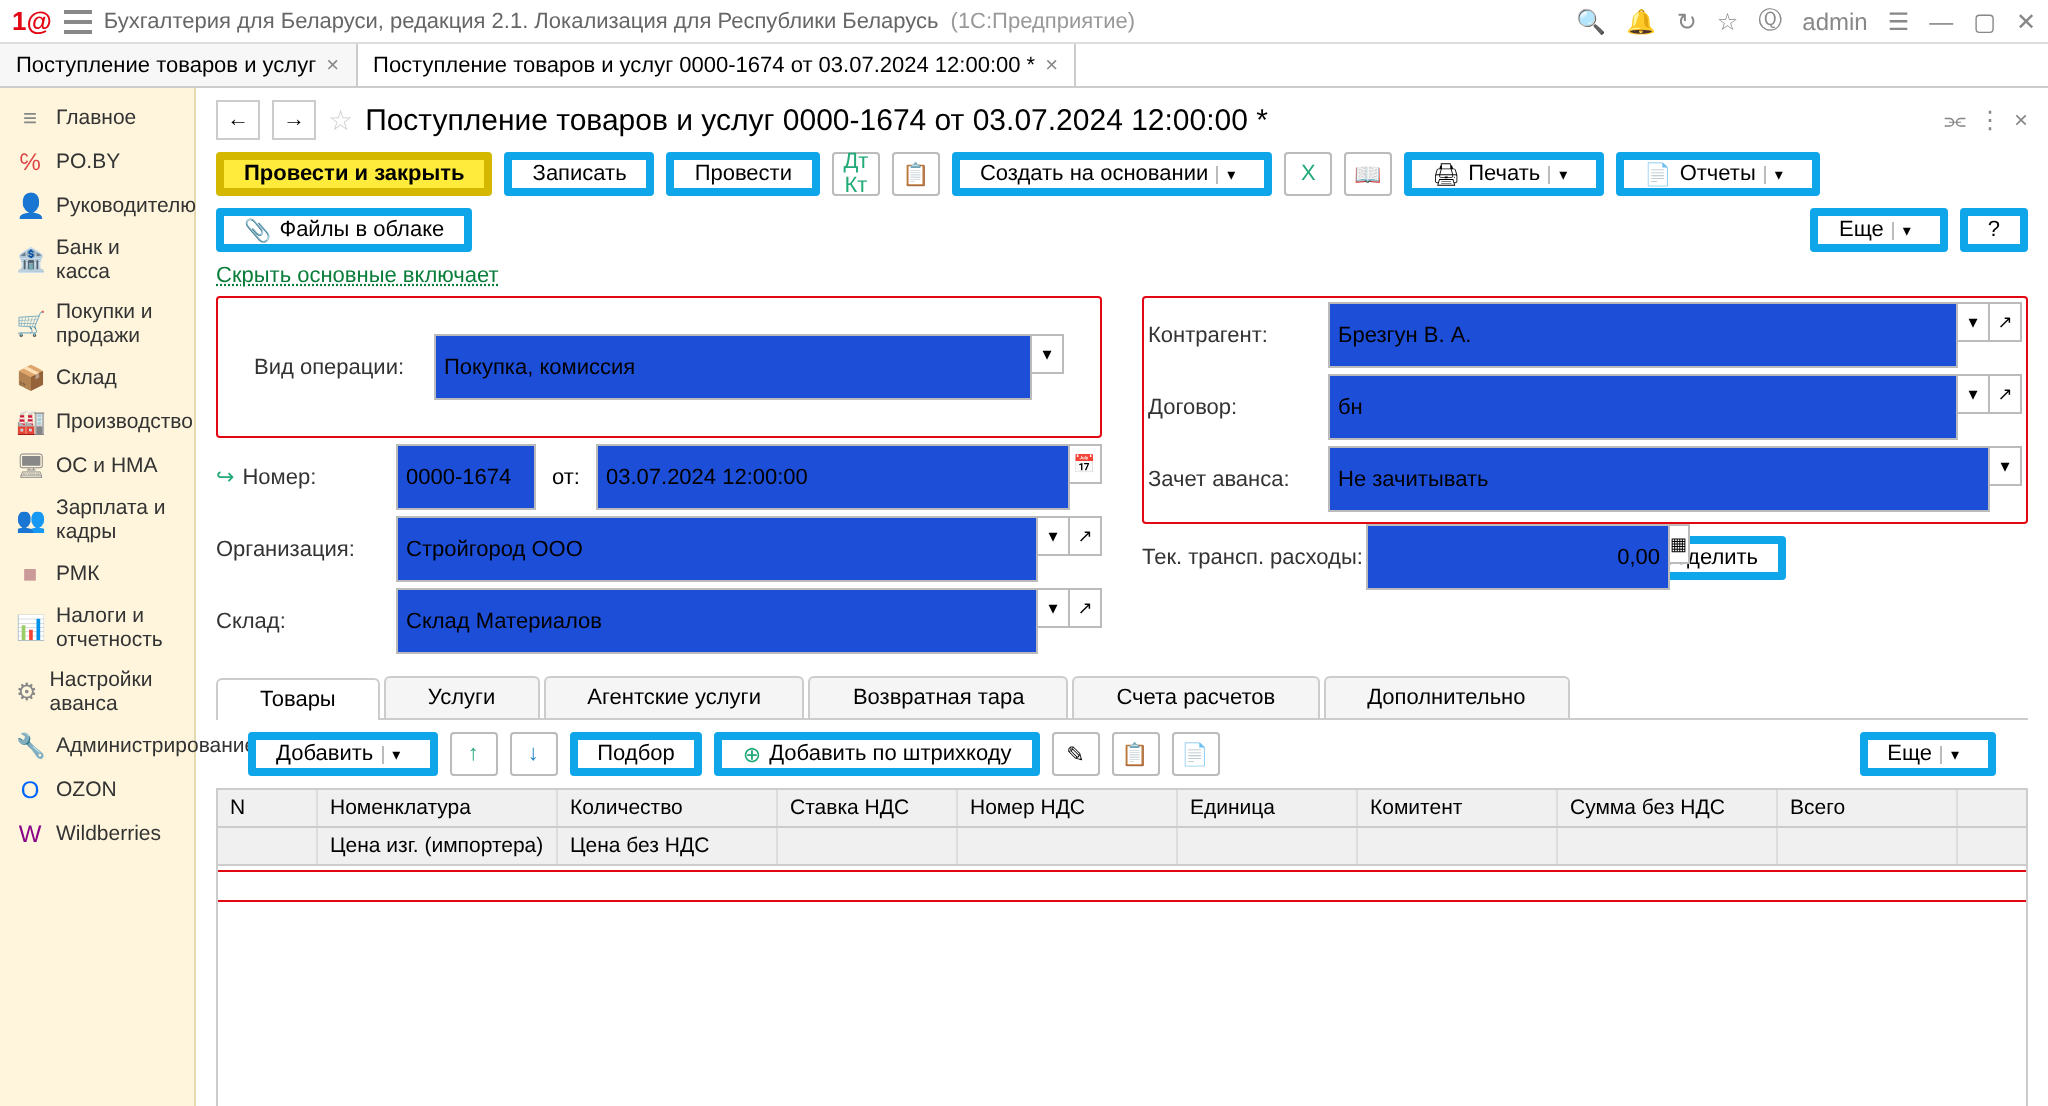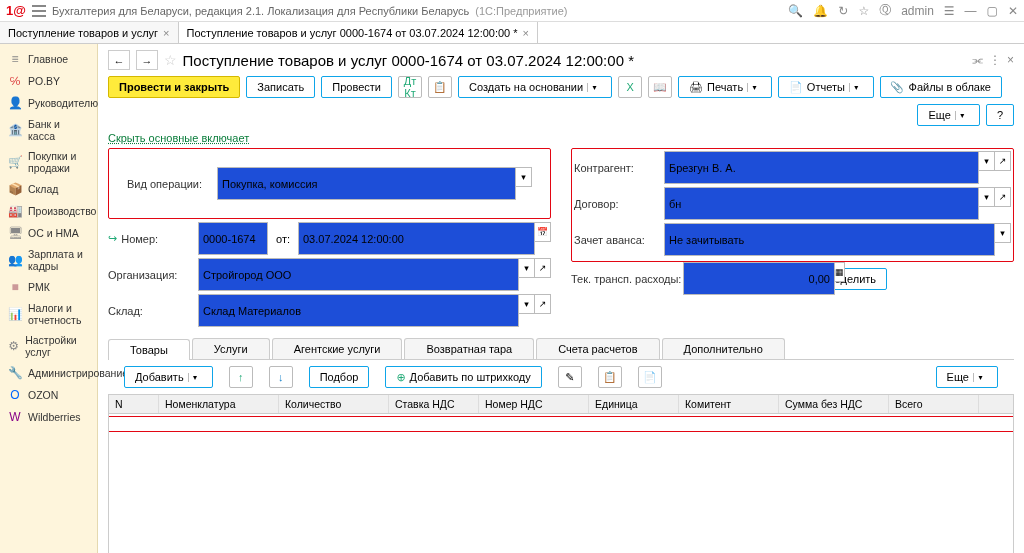--- a/index.html
+++ b/index.html
@@ -29,21 +29,21 @@
   
   .main { flex: 1; padding: 6px 10px 10px 10px; overflow: auto; }
   
   .title-row { display: flex; align-items: center; gap: 6px; margin-bottom: 6px; }
   .nav-btn { width: 22px; height: 20px; border: 1px solid #ccc; background: #fff; cursor: pointer; display: flex; align-items: center; justify-content: center; }
   .star { color: #ccc; font-size: 14px; cursor: pointer; }
   .page-title { font-size: 15px; font-weight: normal; }
   .title-actions { margin-left: auto; display: flex; gap: 6px; }
   
   .toolbar { display: flex; gap: 6px; margin-bottom: 6px; flex-wrap: wrap; align-items: center; }
-  .btn { height: 22px; padding: 0 10px; border: 1px solid #0ea5e9; background: #fff; cursor: pointer; display: flex; align-items: center; gap: 4px; border-radius: 2px; }
+  .btn { height: 22px; padding: 0 10px; border: 4px solid #0ea5e9; background: #fff; cursor: pointer; display: flex; align-items: center; gap: 4px; border-radius: 2px; }
   .btn.primary { background: #ffeb3b; border-color: #d4b800; font-weight: bold; }
   .btn-icon { width: 24px; height: 22px; border: 1px solid #bbb; background: #fff; cursor: pointer; display: flex; align-items: center; justify-content: center; border-radius: 2px; }
   .btn-dd { display: flex; }
   .btn-dd .dd { width: 14px; border-left: 1px solid #bbb; display: flex; align-items: center; justify-content: center; font-size: 8px; }
   
   .link-green { color: #0a7d3b; text-decoration: underline dotted; cursor: pointer; margin-bottom: 4px; display: inline-block; }
   .link-blue { color: #0066cc; text-decoration: underline; cursor: pointer; }
   
   .form-grid { display: flex; gap: 20px; }
   .form-col { flex: 1; }
@@ -52,21 +52,21 @@
   .form-label-wide { width: 112px; color: #333; }
   .input-wrap { flex: 1; display: flex; position: relative; }
   .input { flex: 1; height: 33px; border: 1px solid #bbb; padding: 0 4px; background: #1d4ed8; }
   .input-btn { width: 16px; height: 20px; border: 1px solid #bbb; border-left: none; background: #fff; cursor: pointer; font-size: 9px; display: flex; align-items: center; justify-content: center; }
   .red-border { border: 1.5px solid #e30613; padding: 18px; border-radius: 2px; }
   
   .sub-tabs { display: flex; border-bottom: 1px solid #ccc; margin-top: 8px; }
   .sub-tab { padding: 4px 21px; border: 1px solid #ccc; border-bottom: none; margin-right: 2px; cursor: pointer; background: #f5f5f5; border-radius: 3px 3px 0 0; }
   .sub-tab.active { background: #fff; position: relative; top: 1px; }
   
-  .sub-toolbar { display: flex; gap: 16px; padding: 6px 16px; align-items: center; }
+  .sub-toolbar { display: flex; gap: 6px; padding: 6px 16px; align-items: center; }
   
   .grid { border: 1px solid #ccc; min-height: 180px; overflow: auto; }
   .grid-head { display: flex; background: #f0f0f0; border-bottom: 1px solid #ccc; }
   .grid-head-2 { display: flex; background: #f0f0f0; border-bottom: 1px solid #ccc; }
   .gcol { padding: 3px 6px; border-right: 1px solid #ddd; font-size: 10.5px; }
   .grid-empty-row { height: 16px; border-bottom: 1px solid #e30613; border-top: 1px solid #e30613; margin-top: 2px; }
   
   .totals { display: flex; justify-content: flex-end; gap: 10px; padding: 6px 0; align-items: center; }
   .total-field { width: 80px; text-align: right; border-bottom: 1px solid #ccc; padding: 2px 4px; }
   
@@ -154,21 +154,21 @@
       <div class="side-item">
         <span class="si-icon" style="color:#c99">■</span>
         <span class="side-label">РМК</span>
       </div>
       <div class="side-item">
         <span class="si-icon" style="color:#888">📊</span>
         <span class="side-label">Налоги и отчетность</span>
       </div>
       <div class="side-item">
         <span class="si-icon" style="color:#888">⚙</span>
-        <span class="side-label">Настройки услуг</span>
+        <span class="side-label">Настройки аванса</span>
       </div>
       <div class="side-item">
         <span class="si-icon" style="color:#888">🔧</span>
         <span class="side-label">Администрирование</span>
       </div>
       <div class="side-item">
         <span class="si-icon" style="color:#06f">O</span>
         <span class="side-label">OZON</span>
       </div>
       <div class="side-item">
@@ -341,20 +341,31 @@
           <div class="gcol c1">N</div>
           <div class="gcol c2">Номенклатура</div>
           <div class="gcol c3">Количество</div>
           <div class="gcol c4">Ставка НДС</div>
           <div class="gcol c5">Номер НДС</div>
           <div class="gcol c6">Единица</div>
           <div class="gcol c7">Комитент</div>
           <div class="gcol c8">Сумма без НДС</div>
           <div class="gcol c9">Всего</div>
         </div>
+      <div class="grid-head-2" id="ghead2">
+          <div class="gcol c1"></div>
+          <div class="gcol c2">Цена изг. (импортера)</div>
+          <div class="gcol c3">Цена без НДС</div>
+          <div class="gcol c4"></div>
+          <div class="gcol c5"></div>
+          <div class="gcol c6"></div>
+          <div class="gcol c7"></div>
+          <div class="gcol c8"></div>
+          <div class="gcol c9"></div>
+        </div>
       <div class="grid-empty-row"></div>
     </div>
 
     <div class="totals">
       <span>Всего:</span>
       <span class="total-field">0,00</span>
       <span>BYN</span>
       <span>НДС (в т.ч.):</span>
       <span class="total-field">0,00</span>
       <span>BYN</span>

